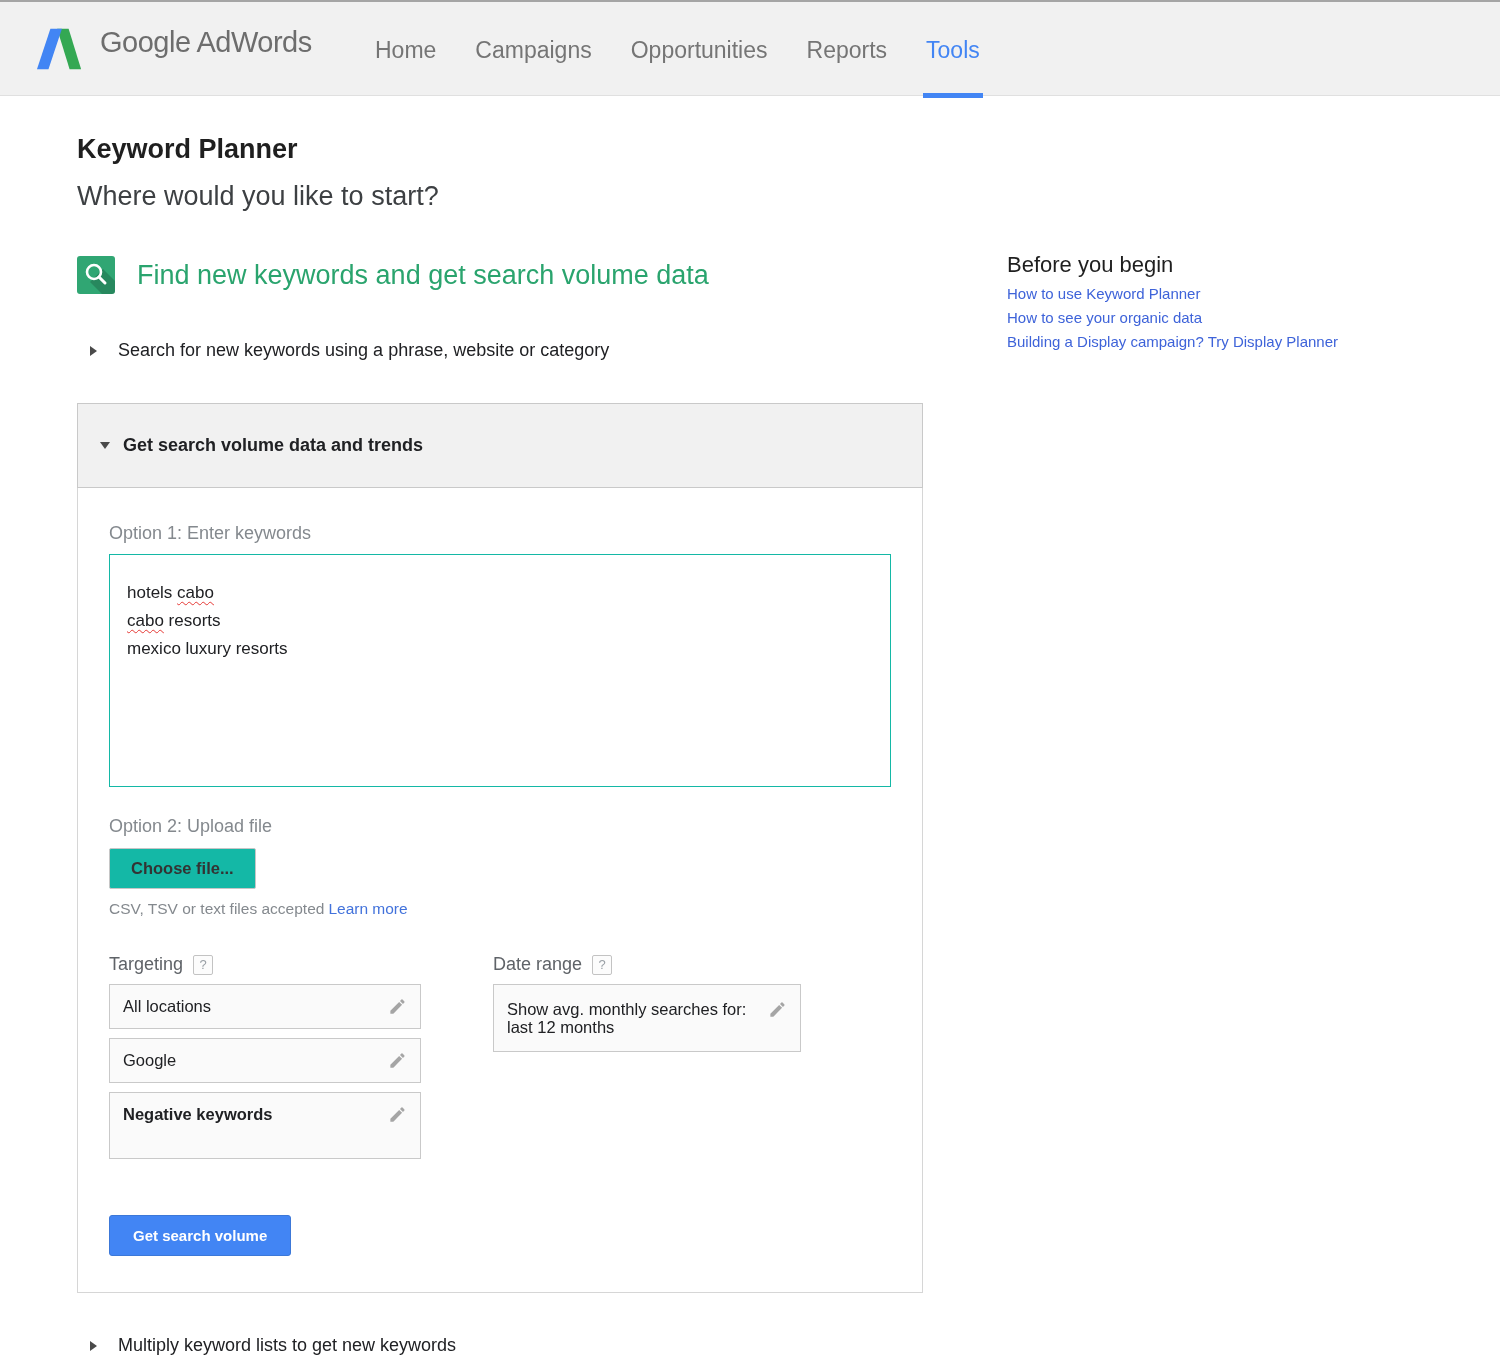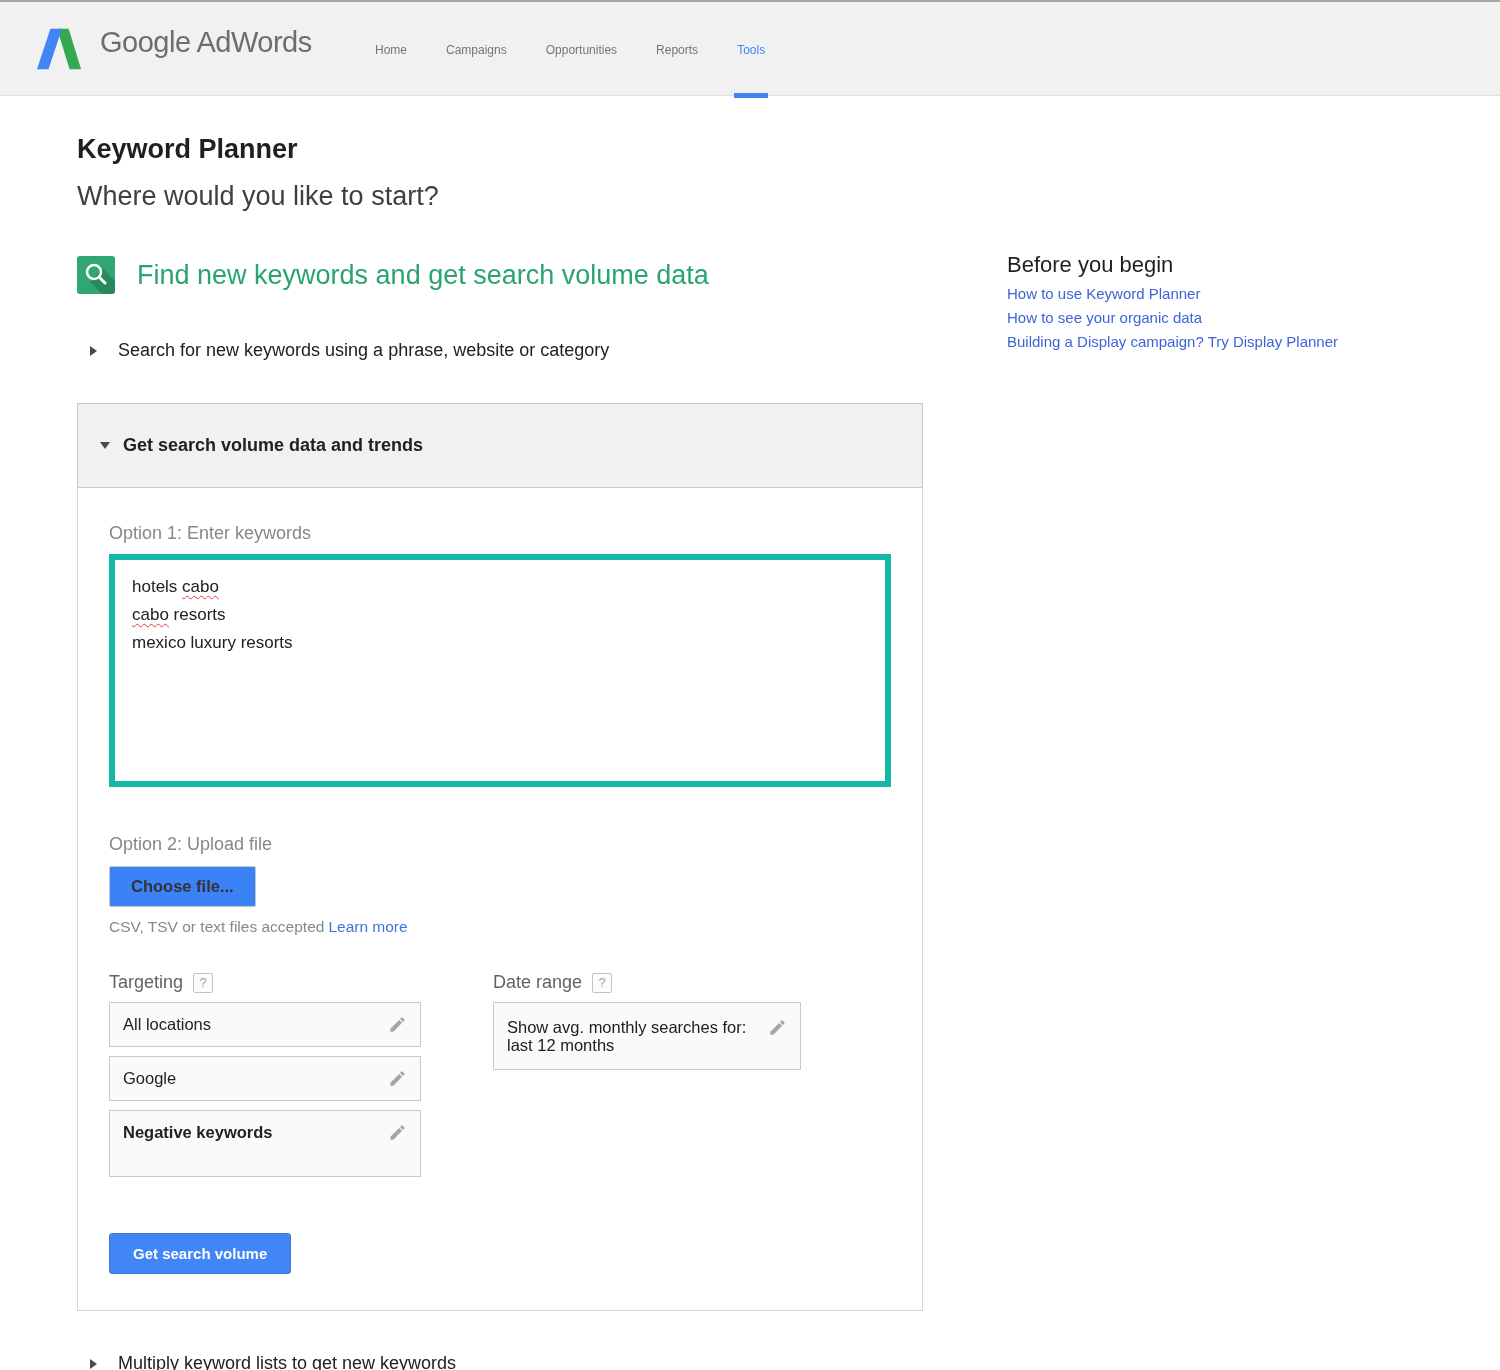--- a/index.html
+++ b/index.html
@@ -18,21 +18,21 @@
   
   .topnav{
     height:96px;background:#f1f1f1;
     border-top:2px solid #a5a5a5;border-bottom:1px solid #e0e0e0;
     display:flex;align-items:center;position:relative;
   }
   .brand{display:flex;align-items:flex-start;margin-left:36px;cursor:pointer;}
   .brand-logo{width:48px;height:46px;margin-right:16px;}
   .brand-name{font-size:29px;color:#6d6d6d;letter-spacing:-0.5px;}
   .nav-list{position:absolute;left:375px;top:0;height:96px;display:flex;gap:39px;align-items:center;}
-  .nav-item{font-size:12px;color:#757575;cursor:pointer;height:96px;display:flex;align-items:center;position:relative;}
+  .nav-item{font-size:23px;color:#757575;cursor:pointer;height:96px;display:flex;align-items:center;position:relative;}
   .nav-item.active{color:var(--nav-active-blue);}
   .active-underline{position:absolute;left:-3px;right:-3px;bottom:0;height:5px;background:var(--nav-active-blue);}
   
   .content{margin-left:77px;width:846px;}
   .page-title{margin-top:38px;font-size:27px;font-weight:bold;color:#1f1f1f;}
   .page-subtitle{margin-top:16px;font-size:27px;font-weight:normal;color:#3d4043;}
   .find-heading{margin-top:44px;display:flex;align-items:center;}
   .find-icon{width:38px;height:38px;border-radius:3px;background:#30a673;display:inline-block;overflow:hidden;flex:none;}
   .find-text{margin-left:22px;font-size:27px;color:var(--accent-green);}
   
@@ -44,27 +44,27 @@
   .panel{margin-top:42px;width:846px;}
   .panel-header{
     background:#f1f1f1;border:1px solid #c9c9c9;
     padding:31px 22px;display:flex;align-items:center;cursor:pointer;
   }
   .caret-down{width:0;height:0;border-top:7px solid #4a4a4a;border-left:5px solid transparent;border-right:5px solid transparent;flex:none;}
   .panel-header-text{margin-left:13px;font-size:18px;font-weight:bold;color:#202124;}
   .panel-body{border:1px solid #d6d6d6;border-top:none;padding:35px 31px 36px 31px;background:#fff;}
   .field-label{font-size:18px;color:#84898e;}
   .keywords-box{
-    margin-top:10px;height:233px;border:6px solid #14b8a6;background:#fff;
-    padding:13px 17px;font-size:17px;line-height:28px;color:#202124;cursor:text;
+    margin-top:10px;height:233px;border:1px solid #14b8a6;background:#fff;
+    padding:24px 17px;font-size:17px;line-height:28px;color:#202124;cursor:text;
   }
   .miss{text-decoration:underline wavy #e53935 1px;text-underline-offset:3px;text-decoration-skip-ink:none;}
-  .opt2{margin-top:47px;}
+  .opt2{margin-top:29px;}
   .choose-file{
-    margin-top:11px;display:inline-block;background:#3b82f6;border:1px solid #c6c6c6;border-radius:2px;
+    margin-top:11px;display:inline-block;background:#14b8a6;border:1px solid #c6c6c6;border-radius:2px;
     padding:10px 21px;font-size:16.5px;font-weight:bold;color:#333;cursor:pointer;
     font-family:inherit;
   }
   .file-note{margin-top:11px;font-size:15.5px;color:#84898e;}
   .learn-more{color:#4272db;text-decoration:none;cursor:pointer;margin-left:4px;}
   
   .two-col{margin-top:36px;display:flex;gap:72px;}
   .col-targeting{width:312px;}
   .col-daterange{width:308px;}
   .col-label-row{display:flex;align-items:center;font-size:18px;color:#5f6368;}

